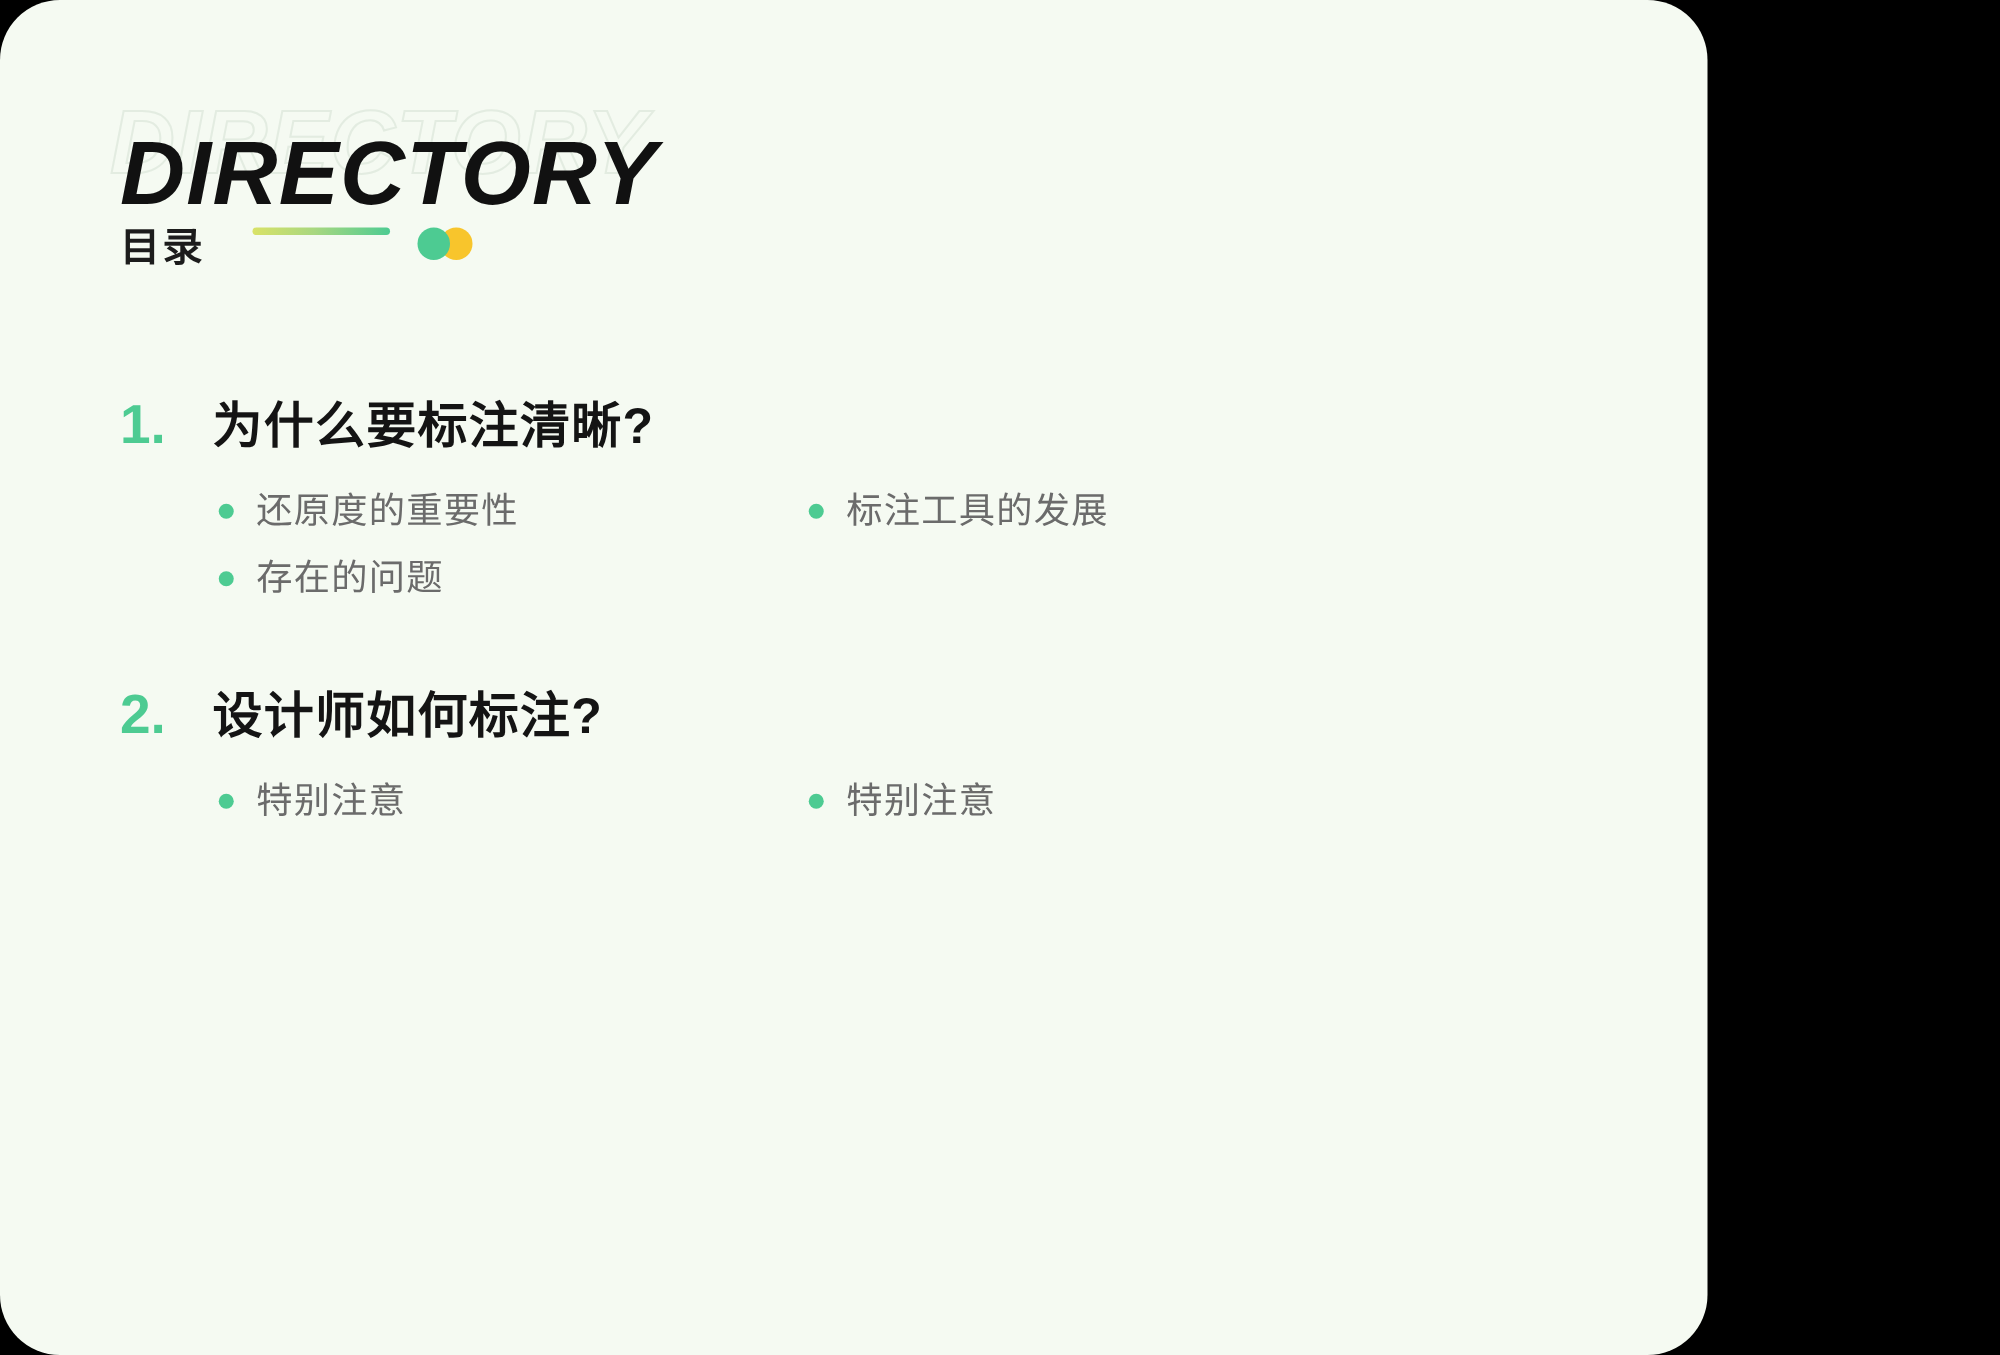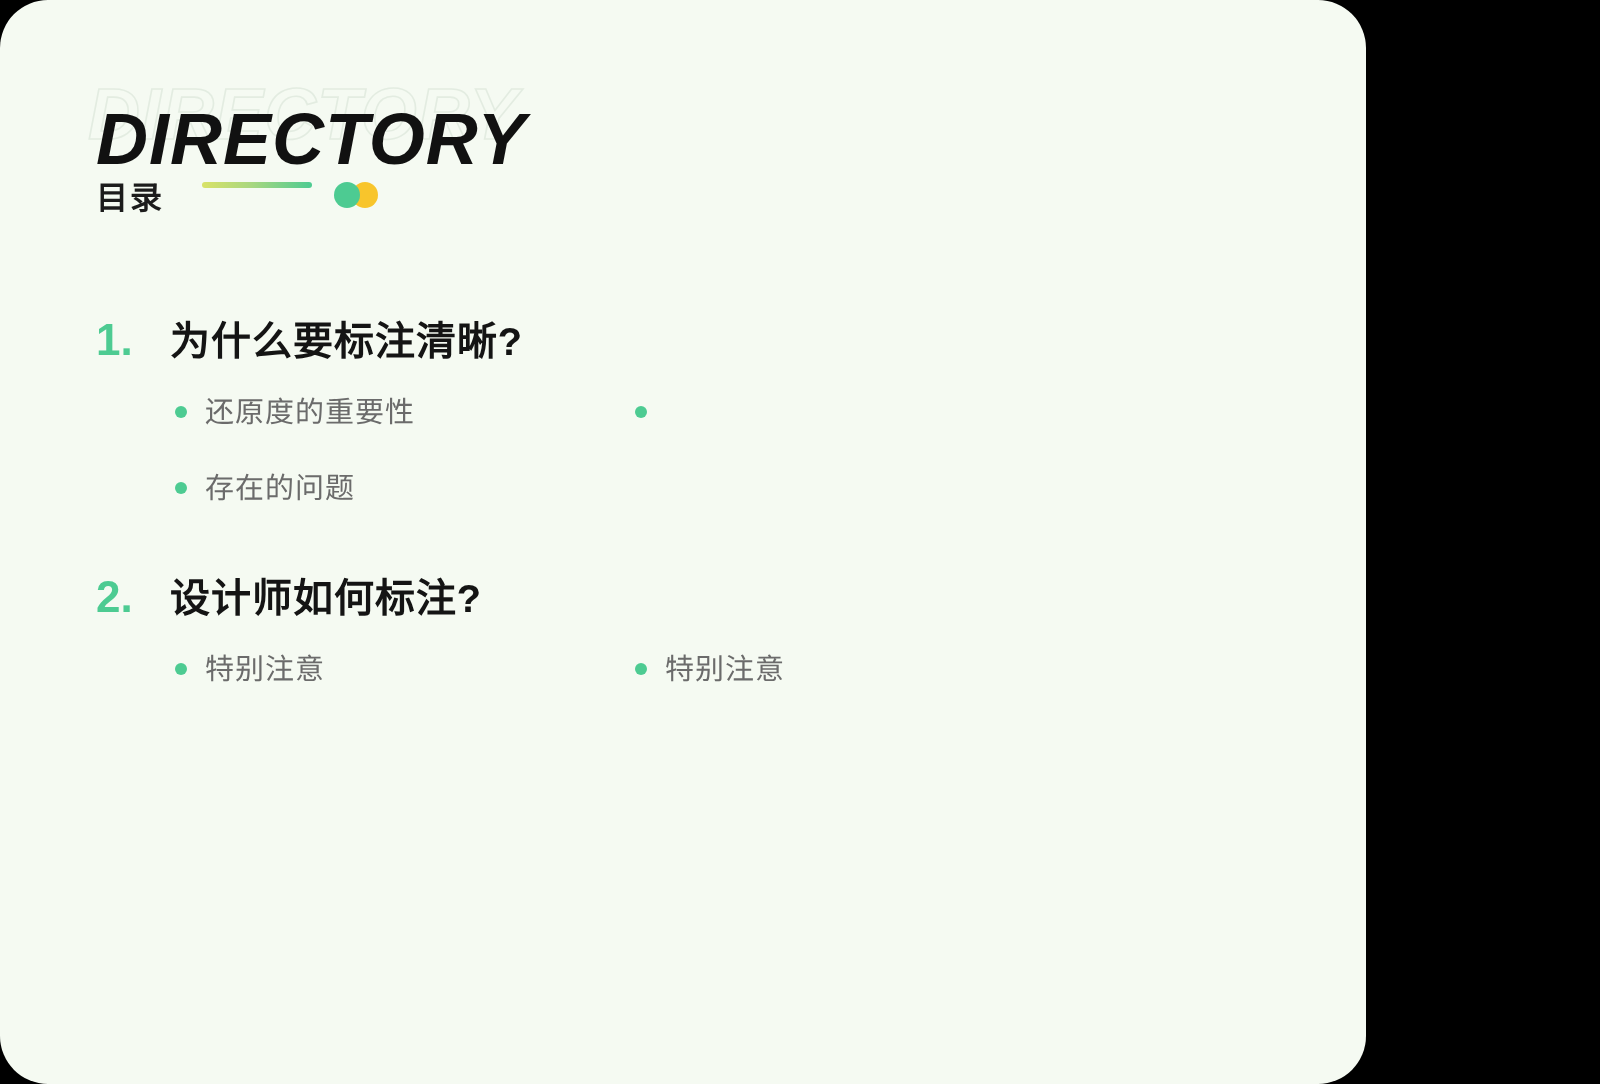--- a/index.html
+++ b/index.html
@@ -128,34 +128,35 @@
     font-family: "Liberation Sans", "DejaVu Sans", sans-serif;
     font-weight: 700;
     font-size: 44px;
     line-height: 1;
     color: #4dcb92;
     width: 74px;
     flex: none;
   }
 
   .sec-title {
-    font-family: Liberation Mono, monospace;
+    font-family: Liberation Sans, sans-serif;
     font-weight: 700;
     font-size: 40px;
     line-height: 1;
     letter-spacing: 1px;
     color: #141414;
   }
 
   .bullet-grid {
     display: grid;
     grid-template-columns: 460px 460px;
     row-gap: 34px;
     column-gap: 0;
     padding-left: 79px;
+    gap: 12px;
   }
 
   .bullet-item {
     display: flex;
     align-items: center;
     min-height: 42px;
   }
 
   .bullet-dot {
     width: 12px;
@@ -205,20 +206,21 @@
         <span class="sec-num">1.</span>
         <span class="sec-title">为什么要标注清晰?</span>
       </div>
       <div class="bullet-grid">
         <div class="bullet-item">
           <span class="bullet-dot"></span>
           <span class="bullet-text">还原度的重要性</span>
         </div>
         <div class="bullet-item">
           <span class="bullet-dot"></span>
+          <span class="bullet-text">标注工具的发展</span>
         </div>
         <div class="bullet-item">
           <span class="bullet-dot"></span>
           <span class="bullet-text">存在的问题</span>
         </div>
         <div class="bullet-item empty">
           <span class="bullet-dot"></span>
           <span class="bullet-text"></span>
         </div>
       </div>

